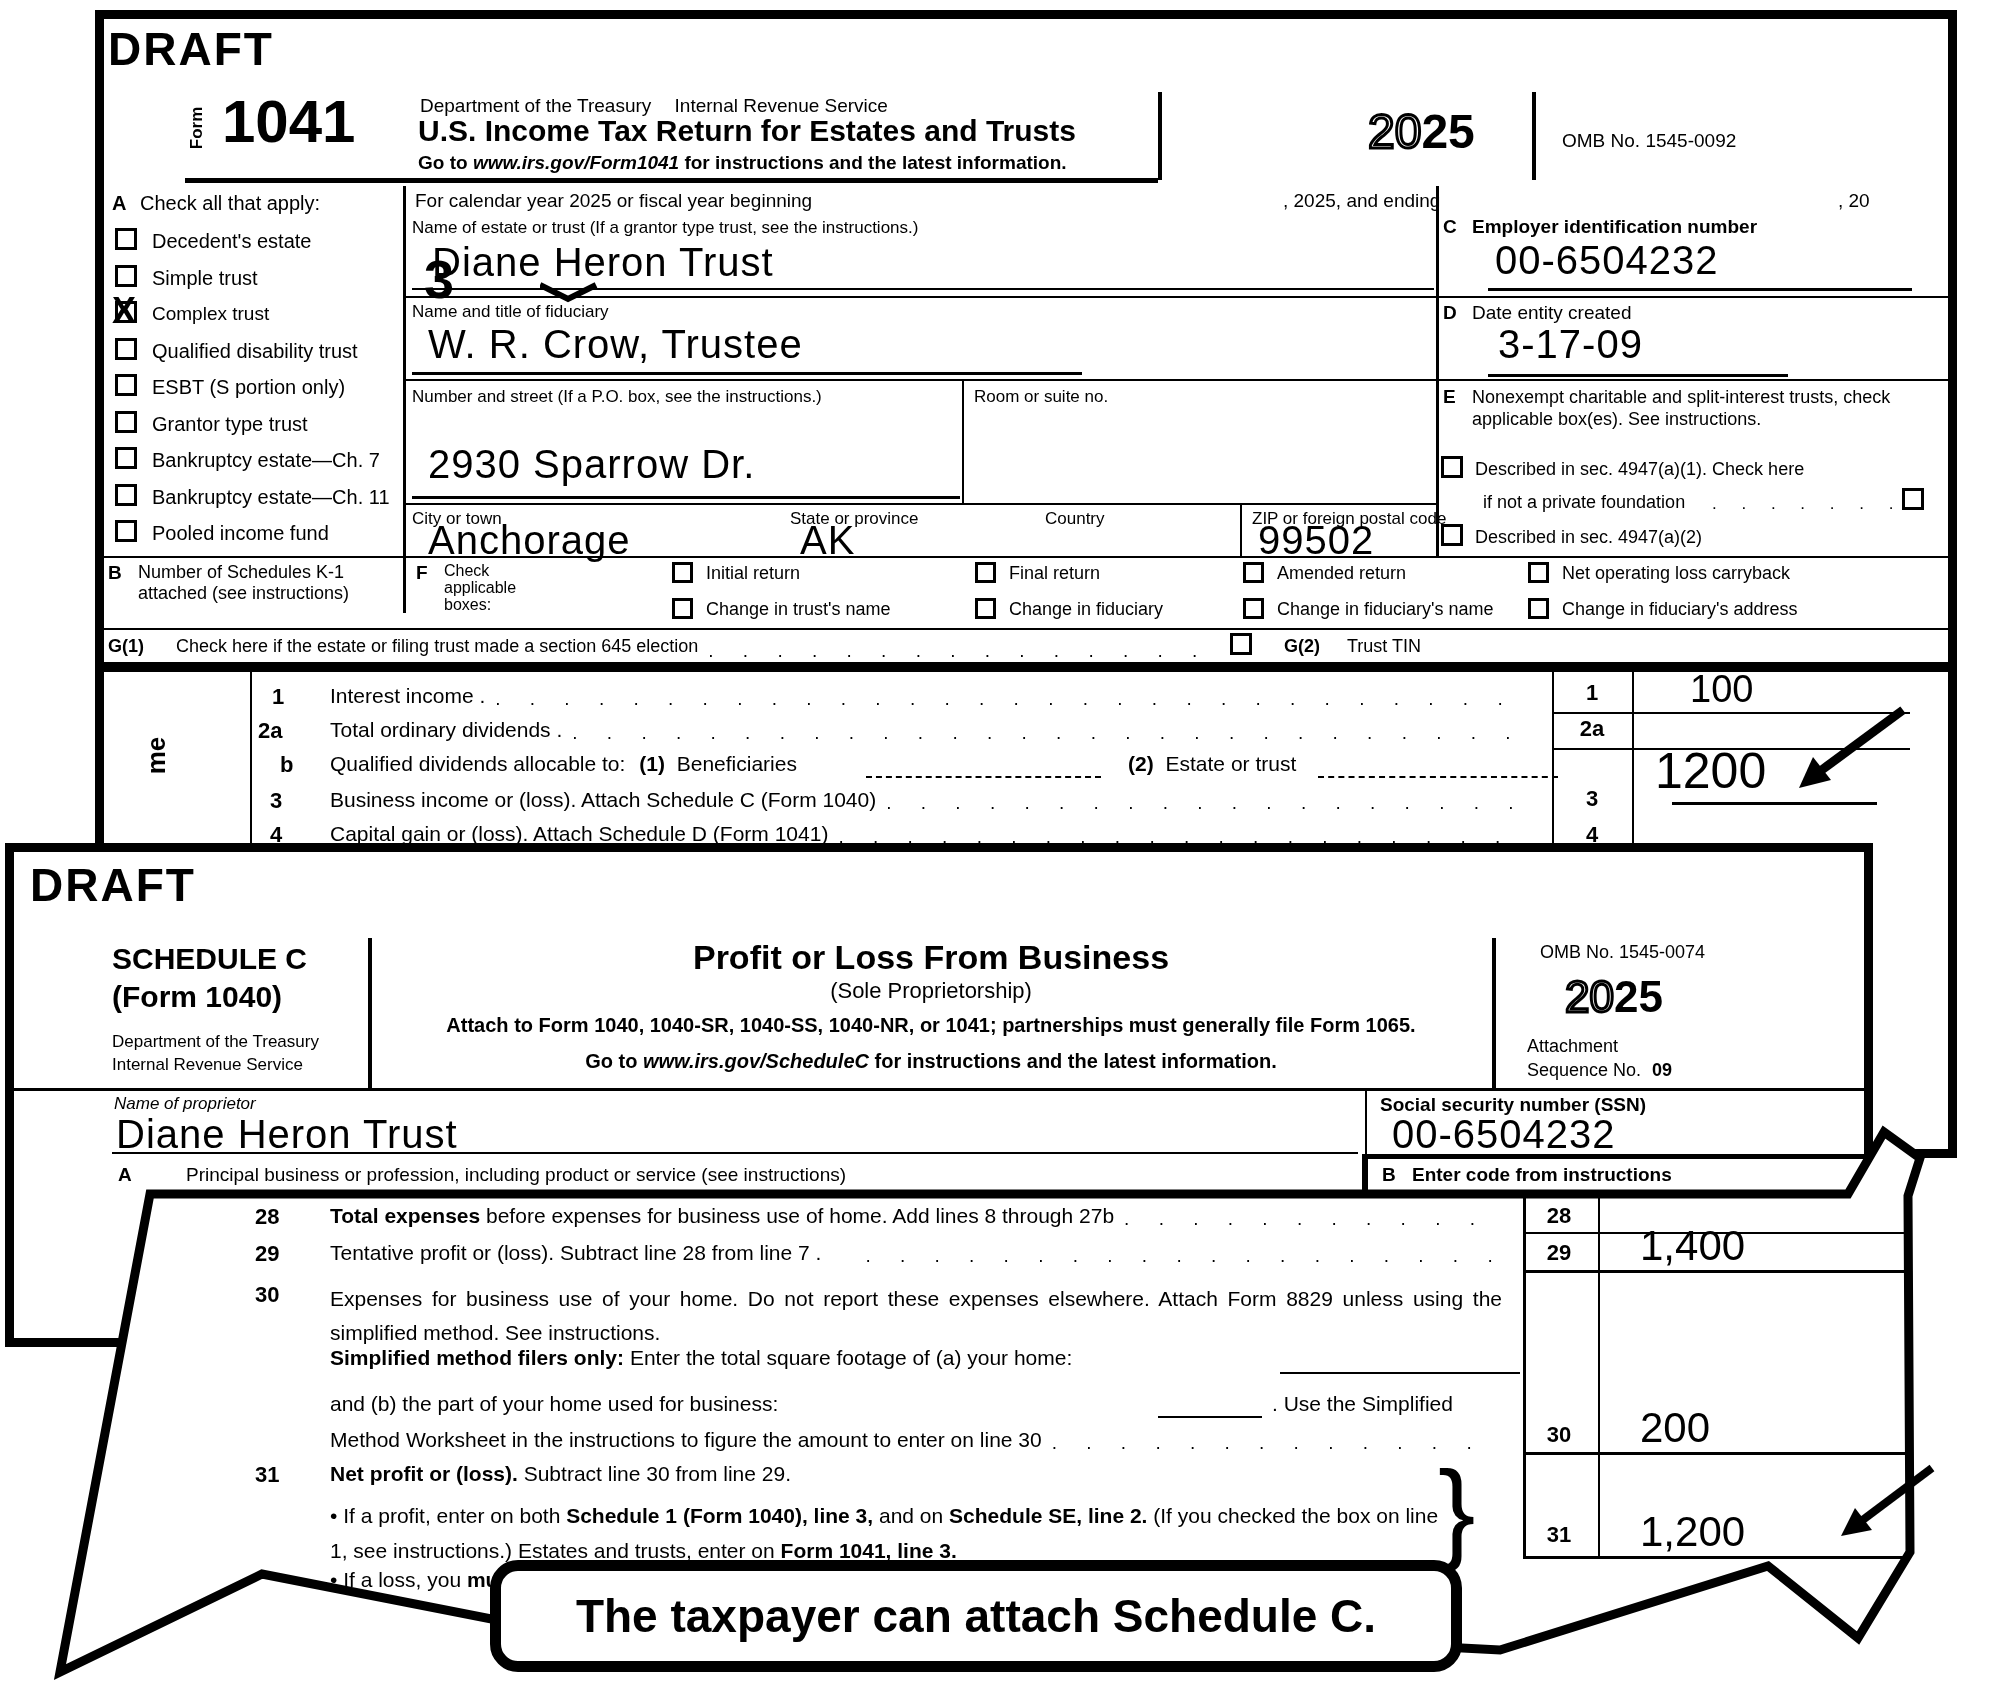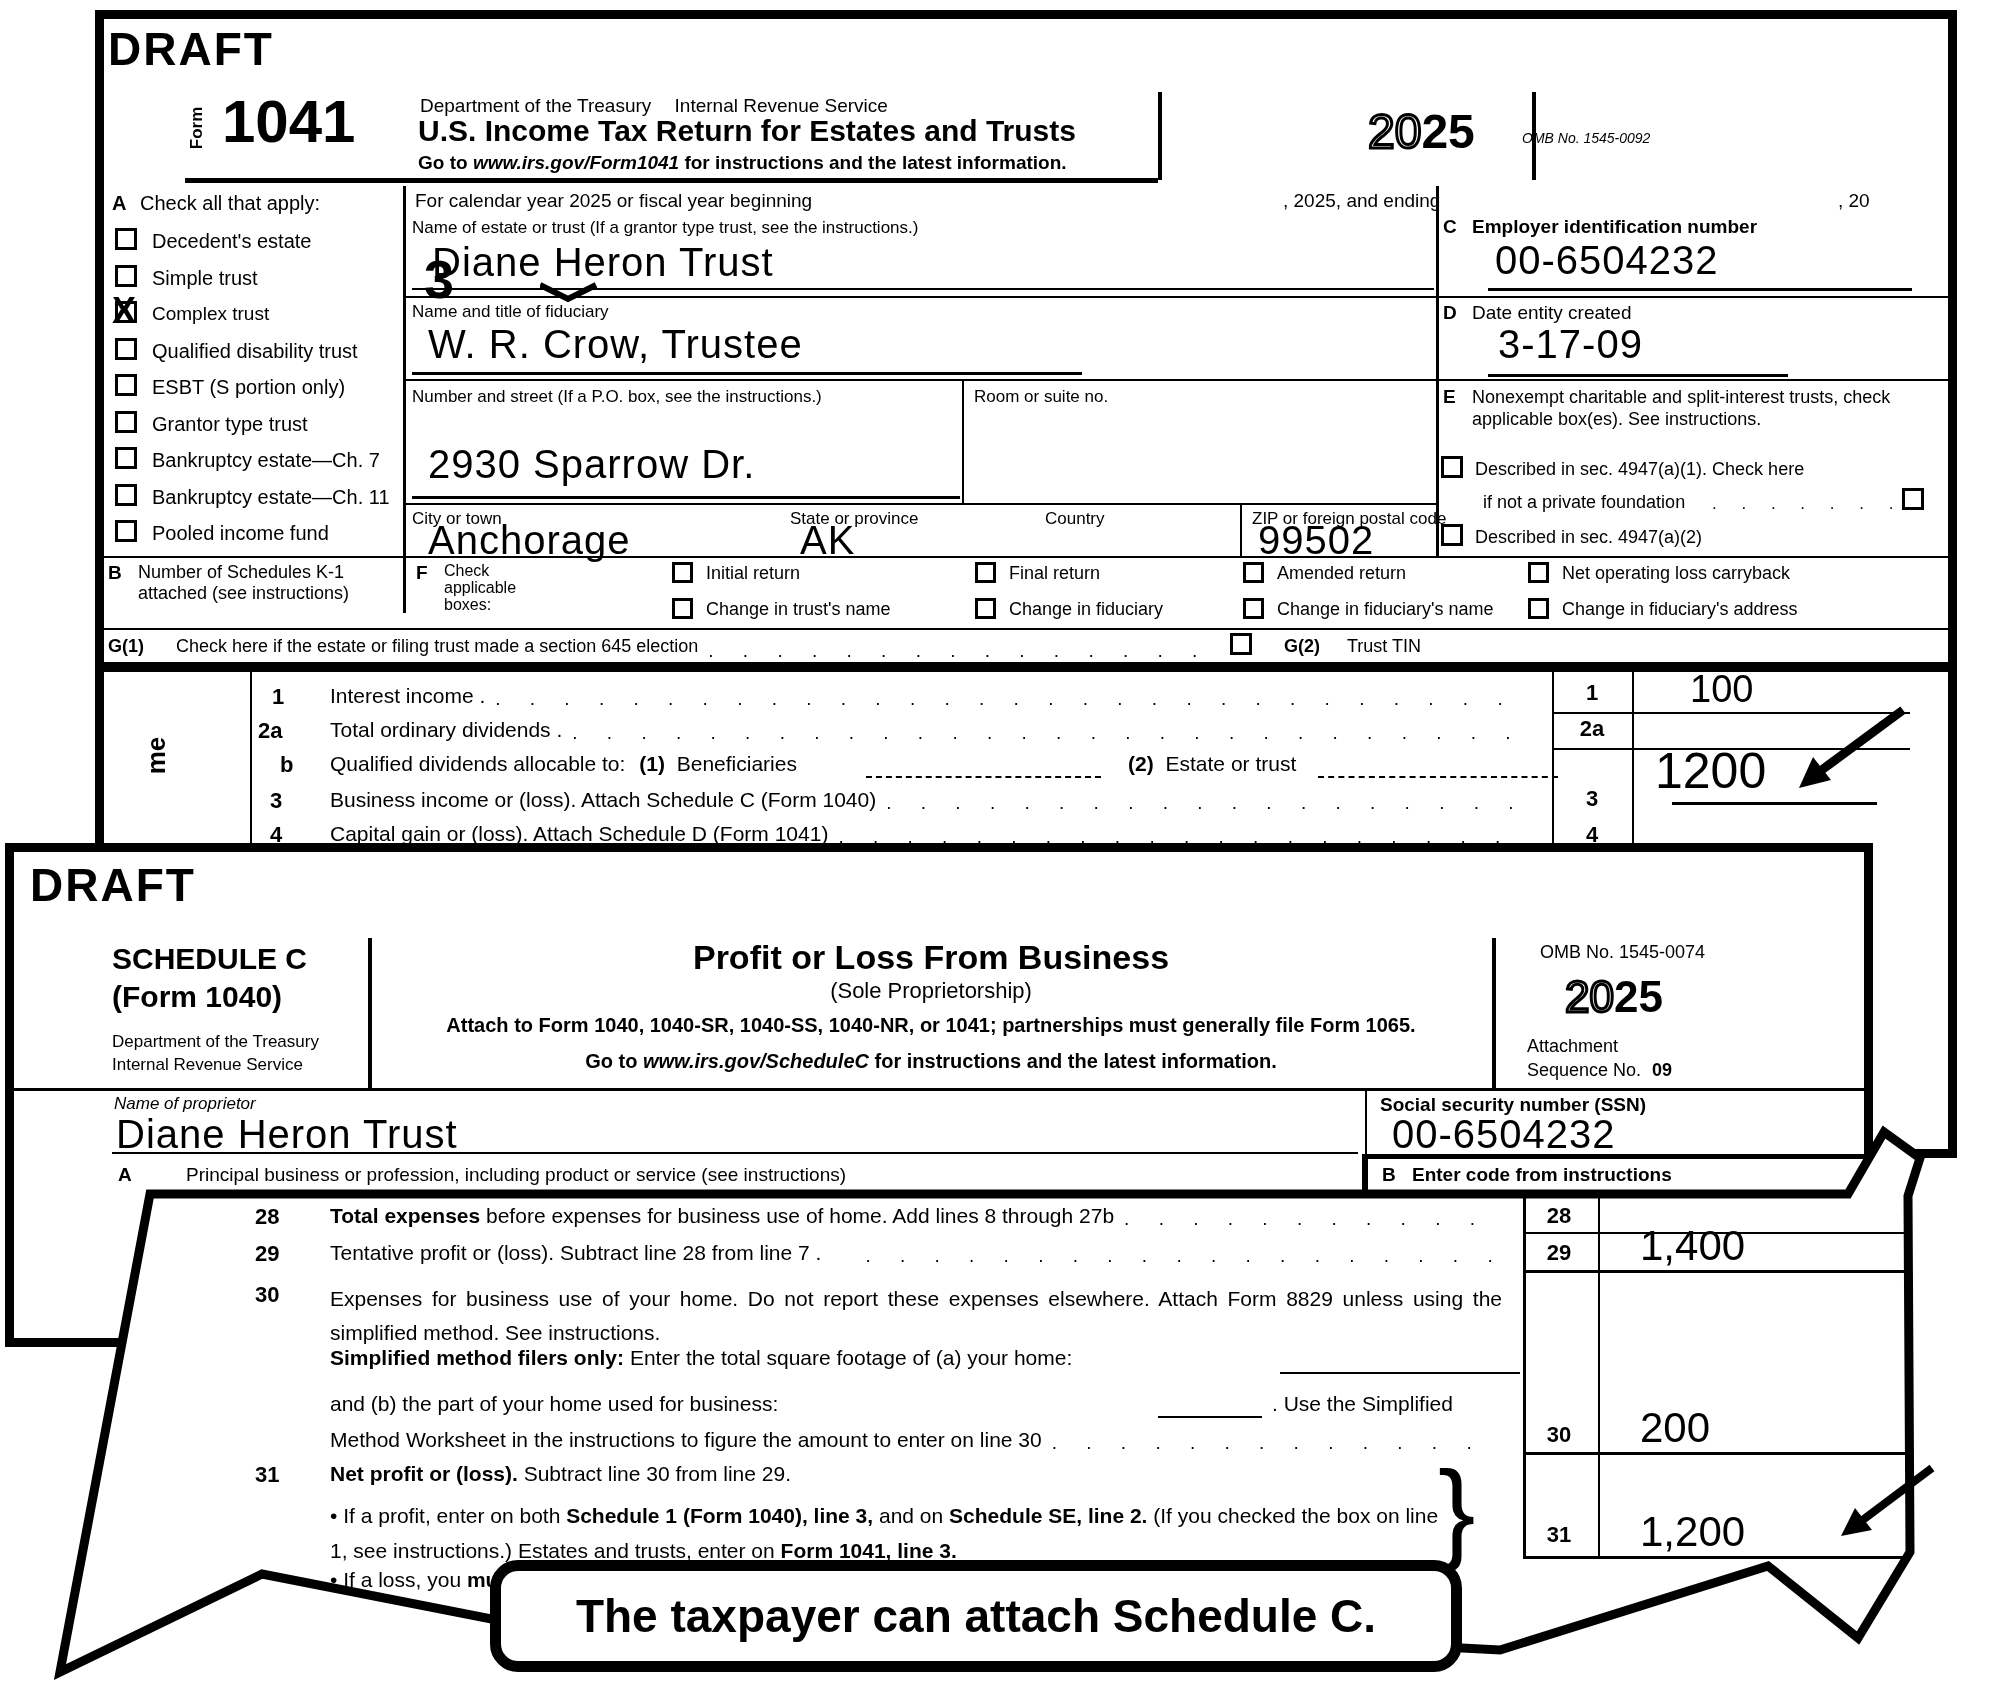--- a/index.html
+++ b/index.html
@@ -49,21 +49,21 @@
       <span class="i">www.irs.gov/Form1041</span>
       <span>for instructions and the latest information.</span>
     </div>
     <div class="bar" style="left:185px;top:178px;width:973px;height:5px;"></div>
     <div class="vl" style="left:1158px;top:92px;height:88px;width:4px;"></div>
     <div class="abs" style="left:1368px;top:108px;display:flex;">
       <span class="yr outline">20</span>
       <span class="yr b">25</span>
     </div>
     <div class="vl" style="left:1532px;top:92px;height:88px;width:4px;"></div>
-    <div class="abs" style="left:1522px;top:130px;font-size:14px;font-style:italic;">OMB No. 1545-0092</div>
+    <div class="abs" style="left:1562px;top:130px;font-size:19px;">OMB No. 1545-0092</div>
 
     <div class="vl" style="left:403px;top:186px;height:370px;width:3px;"></div>
     <div class="vl" style="left:1436px;top:186px;height:370px;width:3px;"></div>
 
     <div class="abs" style="left:112px;top:192px;font-size:20px;">
       <span class="b">A</span>
       <span style="margin-left:8px;">Check all that apply:</span>
     </div>
     <div class="cb" style="left:115px;top:228px;"></div>
     <div class="abs" style="left:152px;top:230px;font-size:20px;">Decedent's estate</div>

